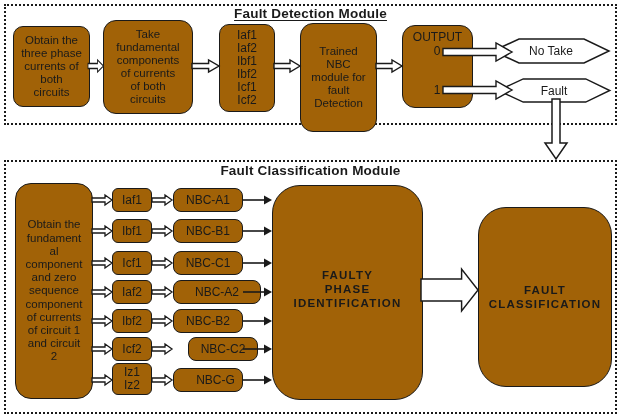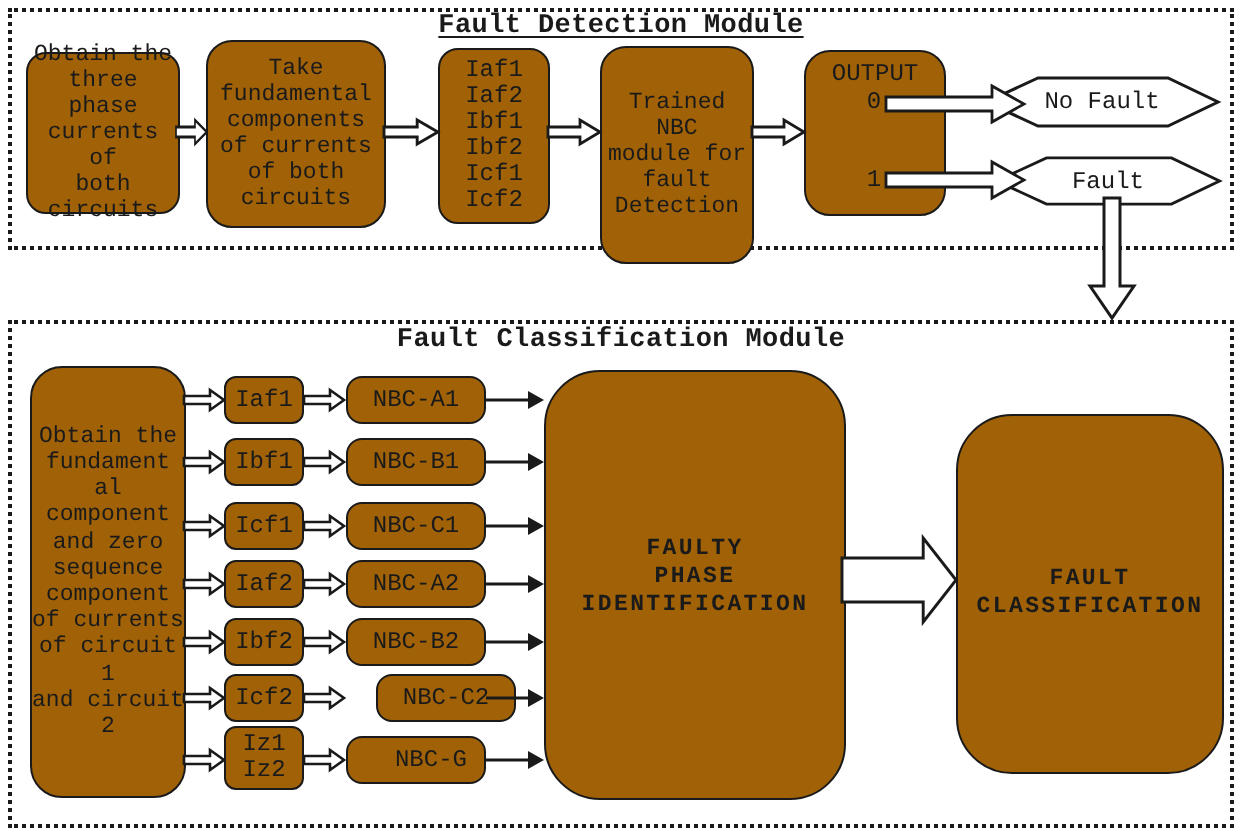--- a/index.html
+++ b/index.html
@@ -1,18 +1,18 @@
 <!DOCTYPE html>
 <html><head>
 <meta charset="utf-8">
 <style>
   html,body{margin:0;padding:0;background:#fff;}
   #canvas{
     position:relative;width:624px;height:420px;background:#fff;
-    font-family:Liberation Mono, monospace;color:#1a1a1a;overflow:hidden;
+    font-family:Liberation Sans, sans-serif;color:#1a1a1a;overflow:hidden;
   }
   .module{position:absolute;border:2px dotted #1a1a1a;background:transparent;}
   .mtitle{
     position:absolute;left:4px;width:613px;text-align:center;
     font-weight:bold;font-size:13.5px;letter-spacing:.2px;
   }
   .underlined{text-decoration:underline;text-underline-offset:2px;}
   .box{
     position:absolute;background:#a16207;border:1.5px solid #1a1a1a;
     display:flex;align-items:center;justify-content:center;text-align:center;
@@ -65,21 +65,21 @@
 Detection</div>
 
   <div class="box r13" style="left:402px;top:25px;width:71px;height:83px;"></div>
   <div class="outtxt" style="left:402px;top:31px;width:71px;">OUTPUT</div>
   <div class="outtxt" style="left:402px;top:45px;width:70px;">0</div>
   <div class="outtxt" style="left:402px;top:84px;width:70px;">1</div>
 
   <svg style="left:492px;top:38px;" width="118" height="26" viewBox="0 0 118 26">
     <polygon points="1,13 27,1 92,1 117,13 92,25 27,25" fill="#fff" stroke="#1a1a1a" stroke-width="1.5"></polygon>
   </svg>
-  <div class="hexlabel" style="left:492px;top:38px;width:118px;height:26px;">No Fault</div>
+  <div class="hexlabel" style="left:492px;top:38px;width:118px;height:26px;">No Take</div>
 
   <svg style="left:495px;top:78px;" width="118" height="25" viewBox="0 0 118 26">
     <polygon points="1,13 27,1 92,1 117,13 92,25 27,25" fill="#fff" stroke="#1a1a1a" stroke-width="1.5"></polygon>
   </svg>
   <div class="hexlabel" style="left:495px;top:78px;width:118px;height:25px;">Fault</div>
 
   <svg style="left:88px;top:59px;" width="16" height="14" viewBox="0 0 27 14" preserveAspectRatio="none">
     <polygon points="0,4.5 16,4.5 16,1 26,7 16,13 16,9.5 0,9.5" fill="#fff" stroke="#1a1a1a" stroke-width="1.4"></polygon>
   </svg>
   <svg style="left:192px;top:59px;" width="28" height="14" viewBox="0 0 27 14" preserveAspectRatio="none">
@@ -157,21 +157,21 @@
       <polygon points="21,1.5 29,6 21,10.5" fill="#1a1a1a"></polygon>
     </svg>
 
   <svg style="left:92px;top:286px;" width="21" height="12" viewBox="0 0 21 12">
       <polygon points="0,4 13,4 13,1 20,6 13,11 13,8 0,8" fill="#fff" stroke="#1a1a1a" stroke-width="1.3"></polygon>
     </svg>
   <div class="box r6 small-box" style="left:112px;top:280px;width:40px;height:24px;">Iaf2</div>
   <svg style="left:152px;top:286px;" width="21" height="12" viewBox="0 0 21 12">
       <polygon points="0,4 13,4 13,1 20,6 13,11 13,8 0,8" fill="#fff" stroke="#1a1a1a" stroke-width="1.3"></polygon>
     </svg>
-  <div class="box r8 small-box" style="left:173px;top:280px;width:70px;height:24px;">NBC-A2</div>
+  <div class="box r8 small-box" style="left:173px;top:280px;width:88px;height:24px;">NBC-A2</div>
   <svg style="left:243px;top:286px;" width="29" height="12" viewBox="0 0 29 12">
       <line x1="0" y1="6" x2="22" y2="6" stroke="#1a1a1a" stroke-width="1.6"></line>
       <polygon points="21,1.5 29,6 21,10.5" fill="#1a1a1a"></polygon>
     </svg>
 
   <svg style="left:92px;top:315px;" width="21" height="12" viewBox="0 0 21 12">
       <polygon points="0,4 13,4 13,1 20,6 13,11 13,8 0,8" fill="#fff" stroke="#1a1a1a" stroke-width="1.3"></polygon>
     </svg>
   <div class="box r6 small-box" style="left:112px;top:309px;width:40px;height:24px;">Ibf2</div>
   <svg style="left:152px;top:315px;" width="21" height="12" viewBox="0 0 21 12">

